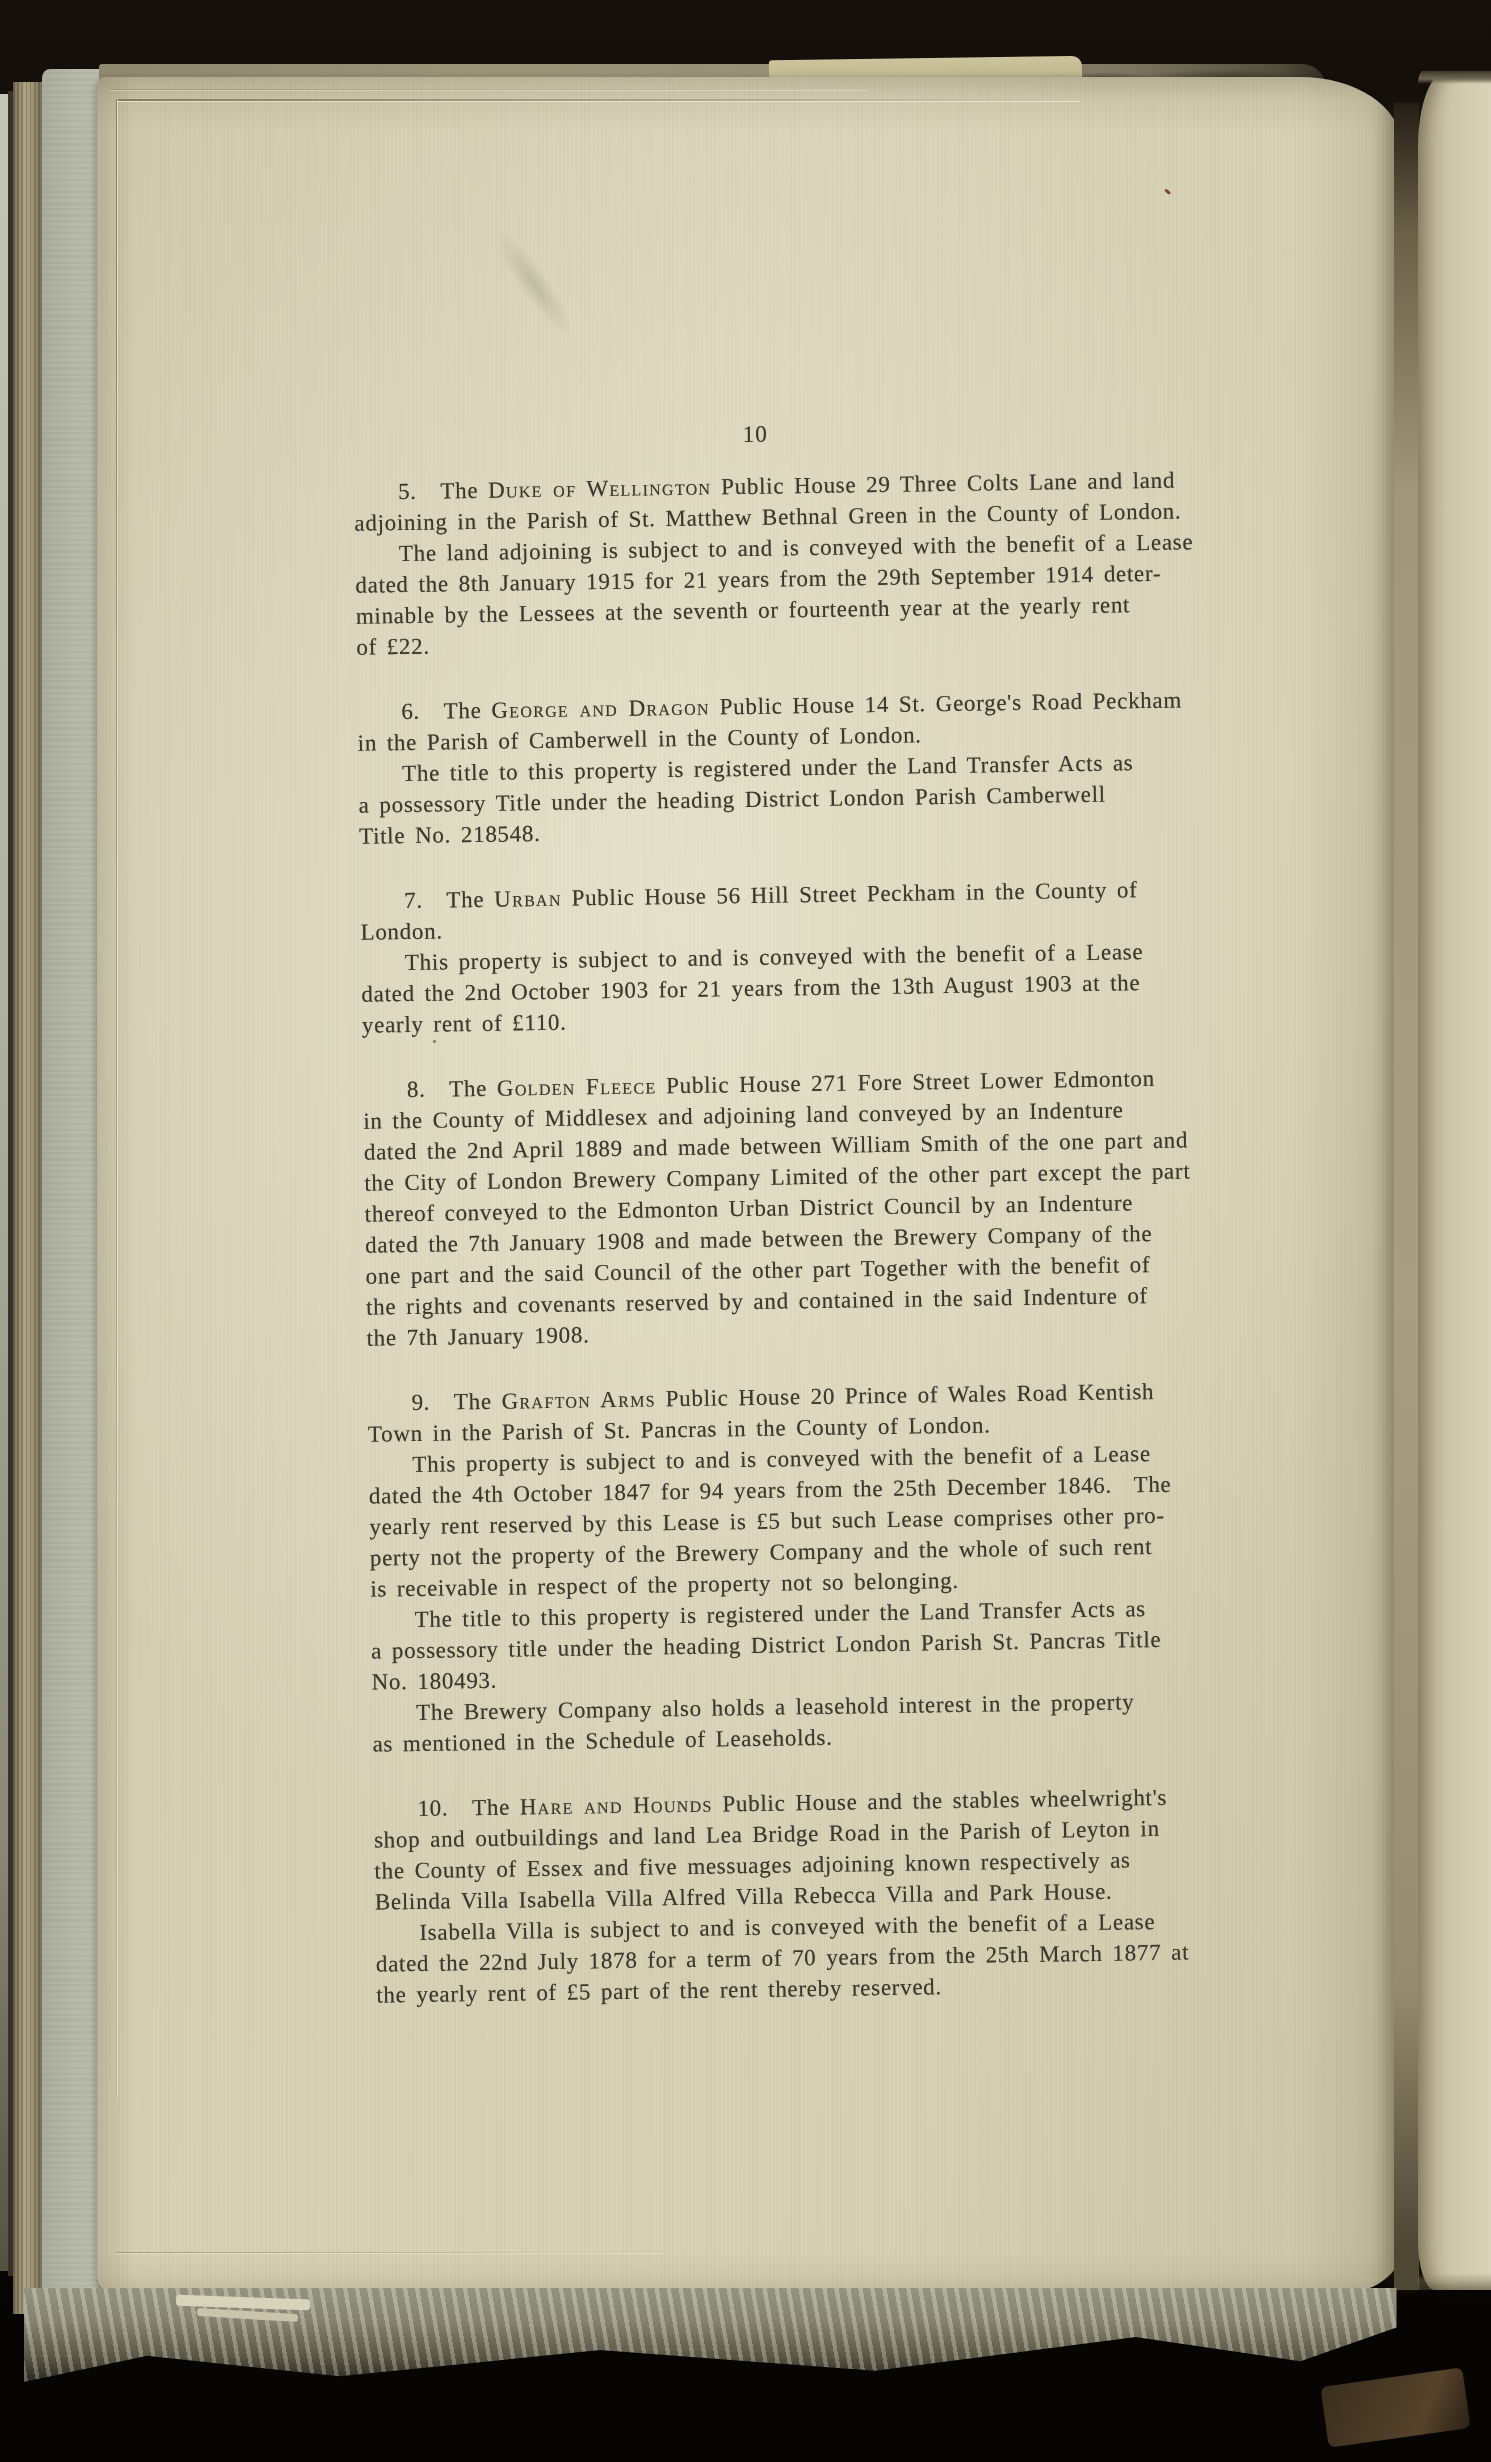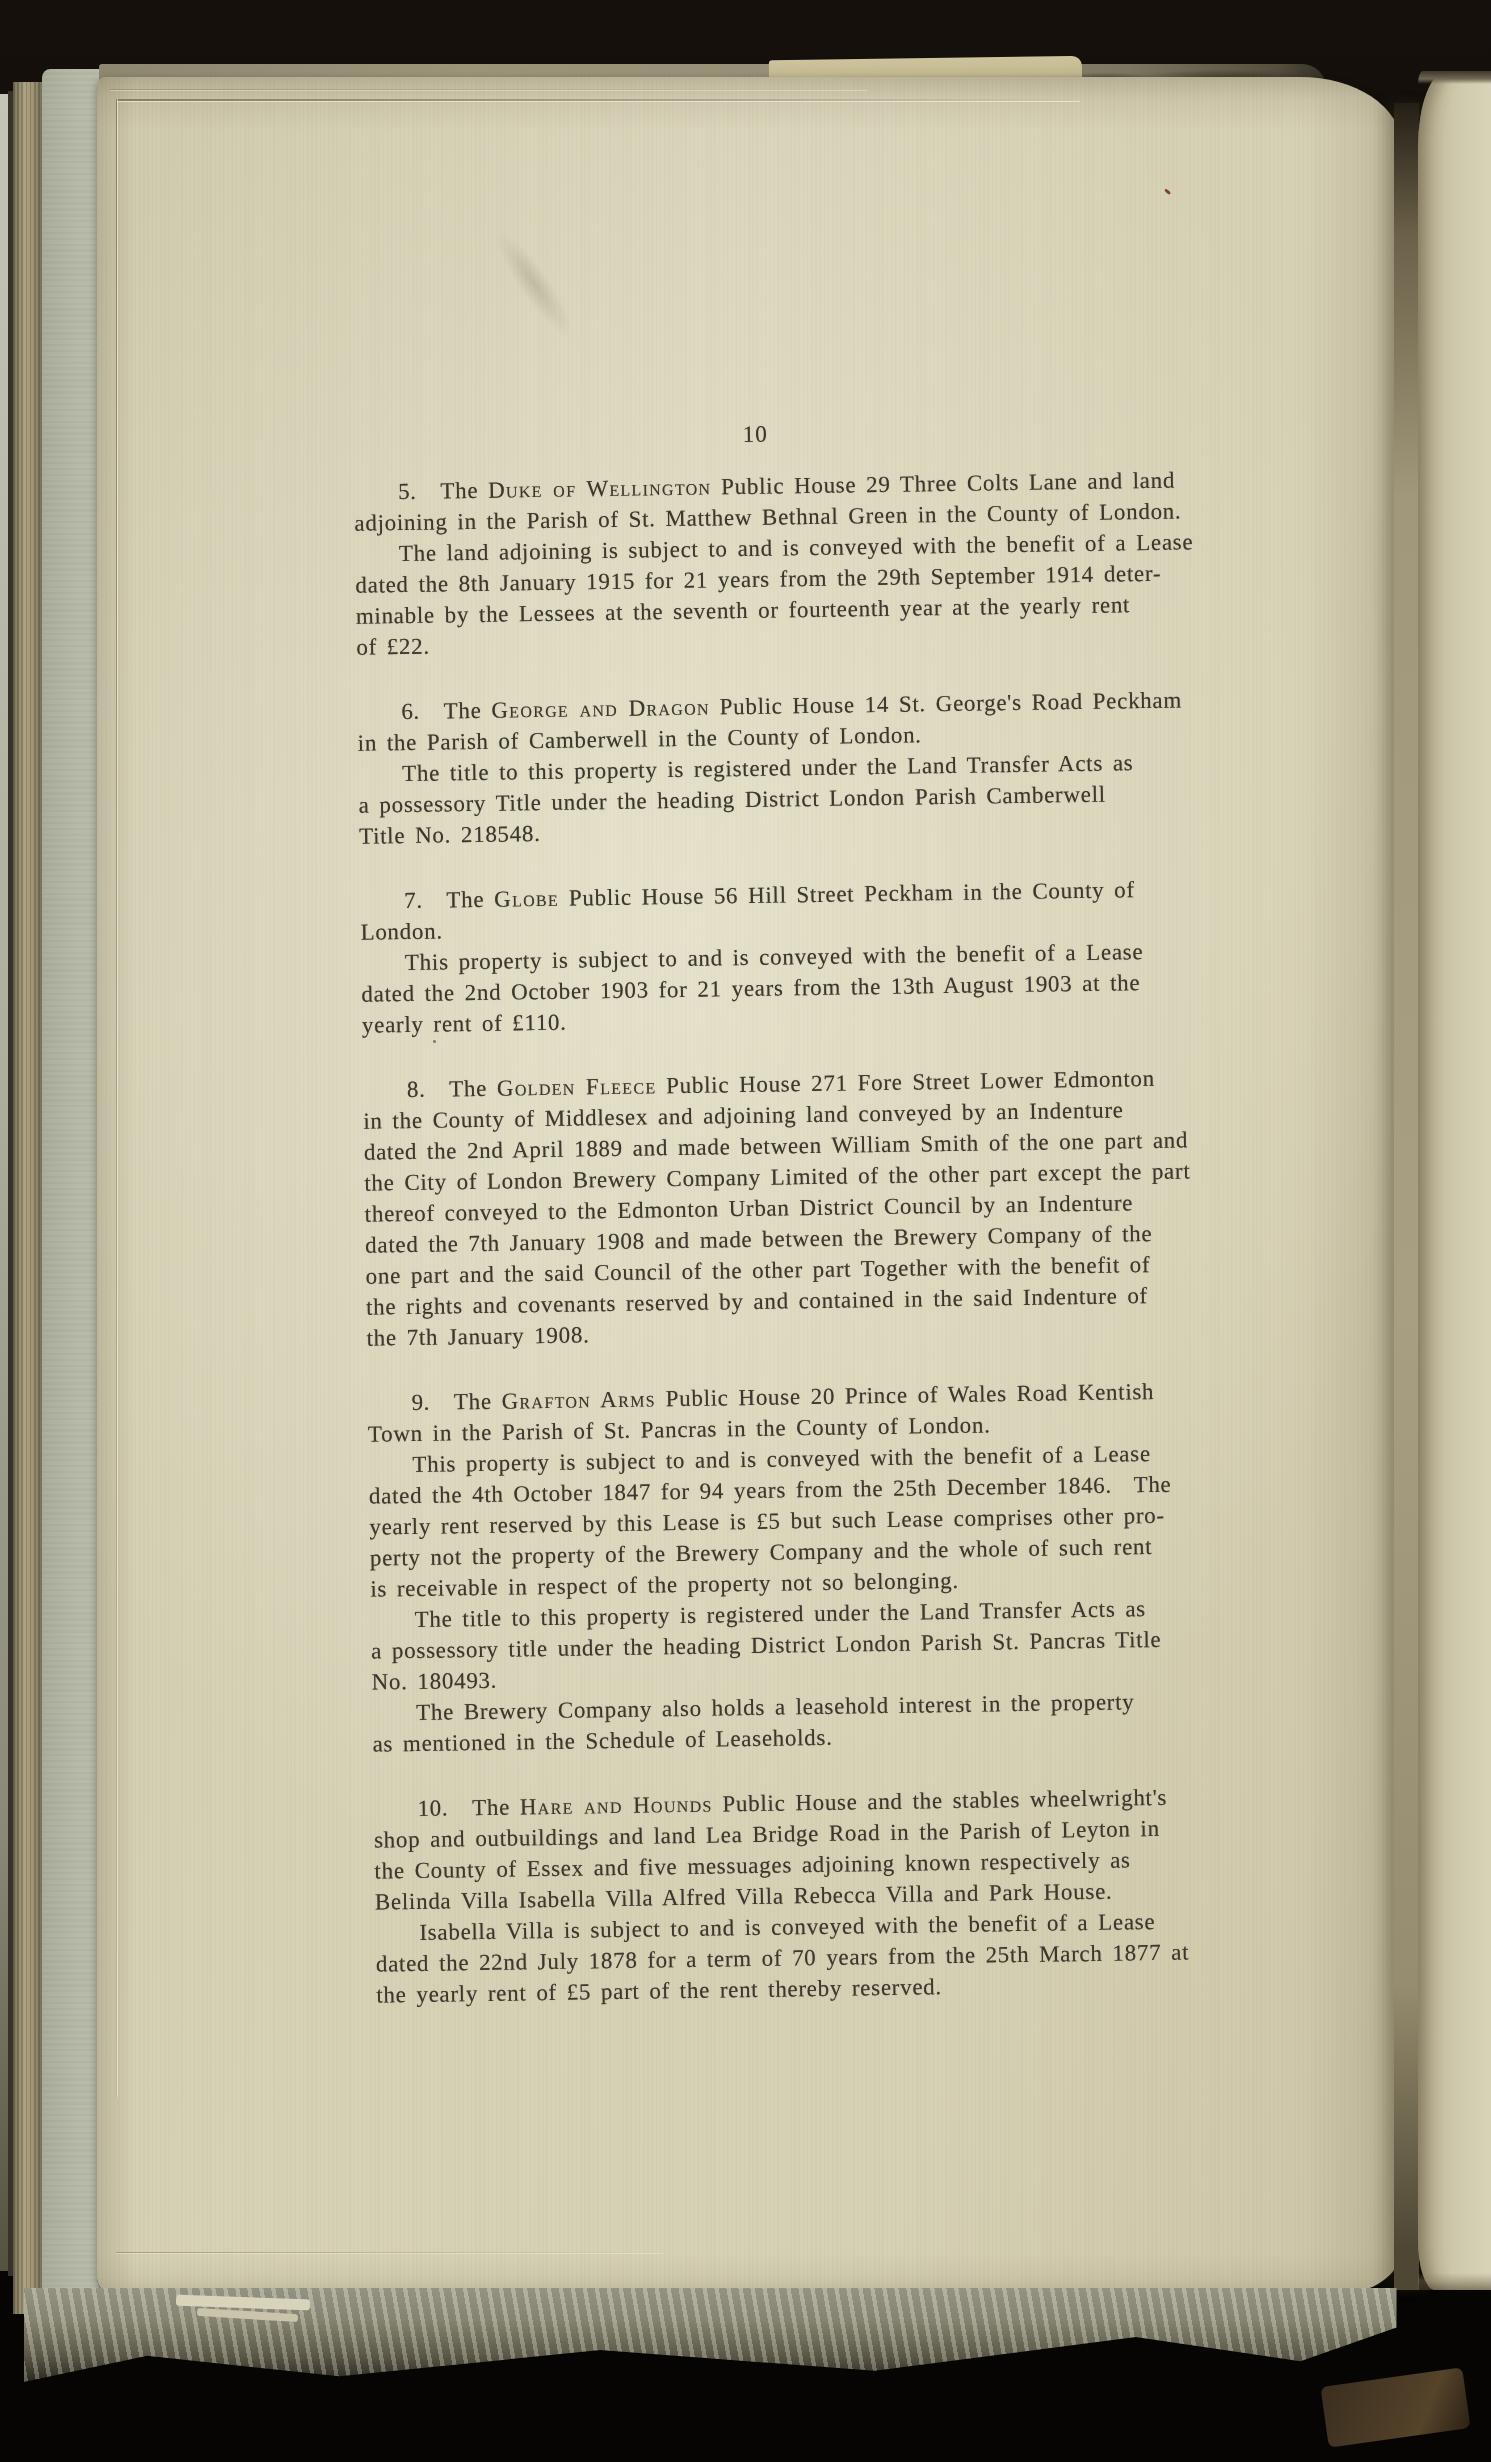--- a/index.html
+++ b/index.html
@@ -144,21 +144,21 @@
         <div class="line">of £22.</div>
       </div>
       <div class="para">
         <div class="line ind">6. The <span class="sc">George and Dragon</span> Public House 14 St. George's Road Peckham</div>
         <div class="line">in the Parish of Camberwell in the County of London.</div>
         <div class="line ind">The title to this property is registered under the Land Transfer Acts as</div>
         <div class="line">a possessory Title under the heading District London Parish Camberwell</div>
         <div class="line">Title No. 218548.</div>
       </div>
       <div class="para">
-        <div class="line ind">7. The <span class="sc">Globe</span> Public House 56 Hill Street Peckham in the County of</div>
+        <div class="line ind">7. The <span class="sc">Urban</span> Public House 56 Hill Street Peckham in the County of</div>
         <div class="line">London.</div>
         <div class="line ind">This property is subject to and is conveyed with the benefit of a Lease</div>
         <div class="line">dated the 2nd October 1903 for 21 years from the 13th August 1903 at the</div>
         <div class="line">yearly rent of £110.</div>
       </div>
       <div class="para">
         <div class="line ind">8. The <span class="sc">Golden Fleece</span> Public House 271 Fore Street Lower Edmonton</div>
         <div class="line">in the County of Middlesex and adjoining land conveyed by an Indenture</div>
         <div class="line">dated the 2nd April 1889 and made between William Smith of the one part and</div>
         <div class="line">the City of London Brewery Company Limited of the other part except the part</div>

